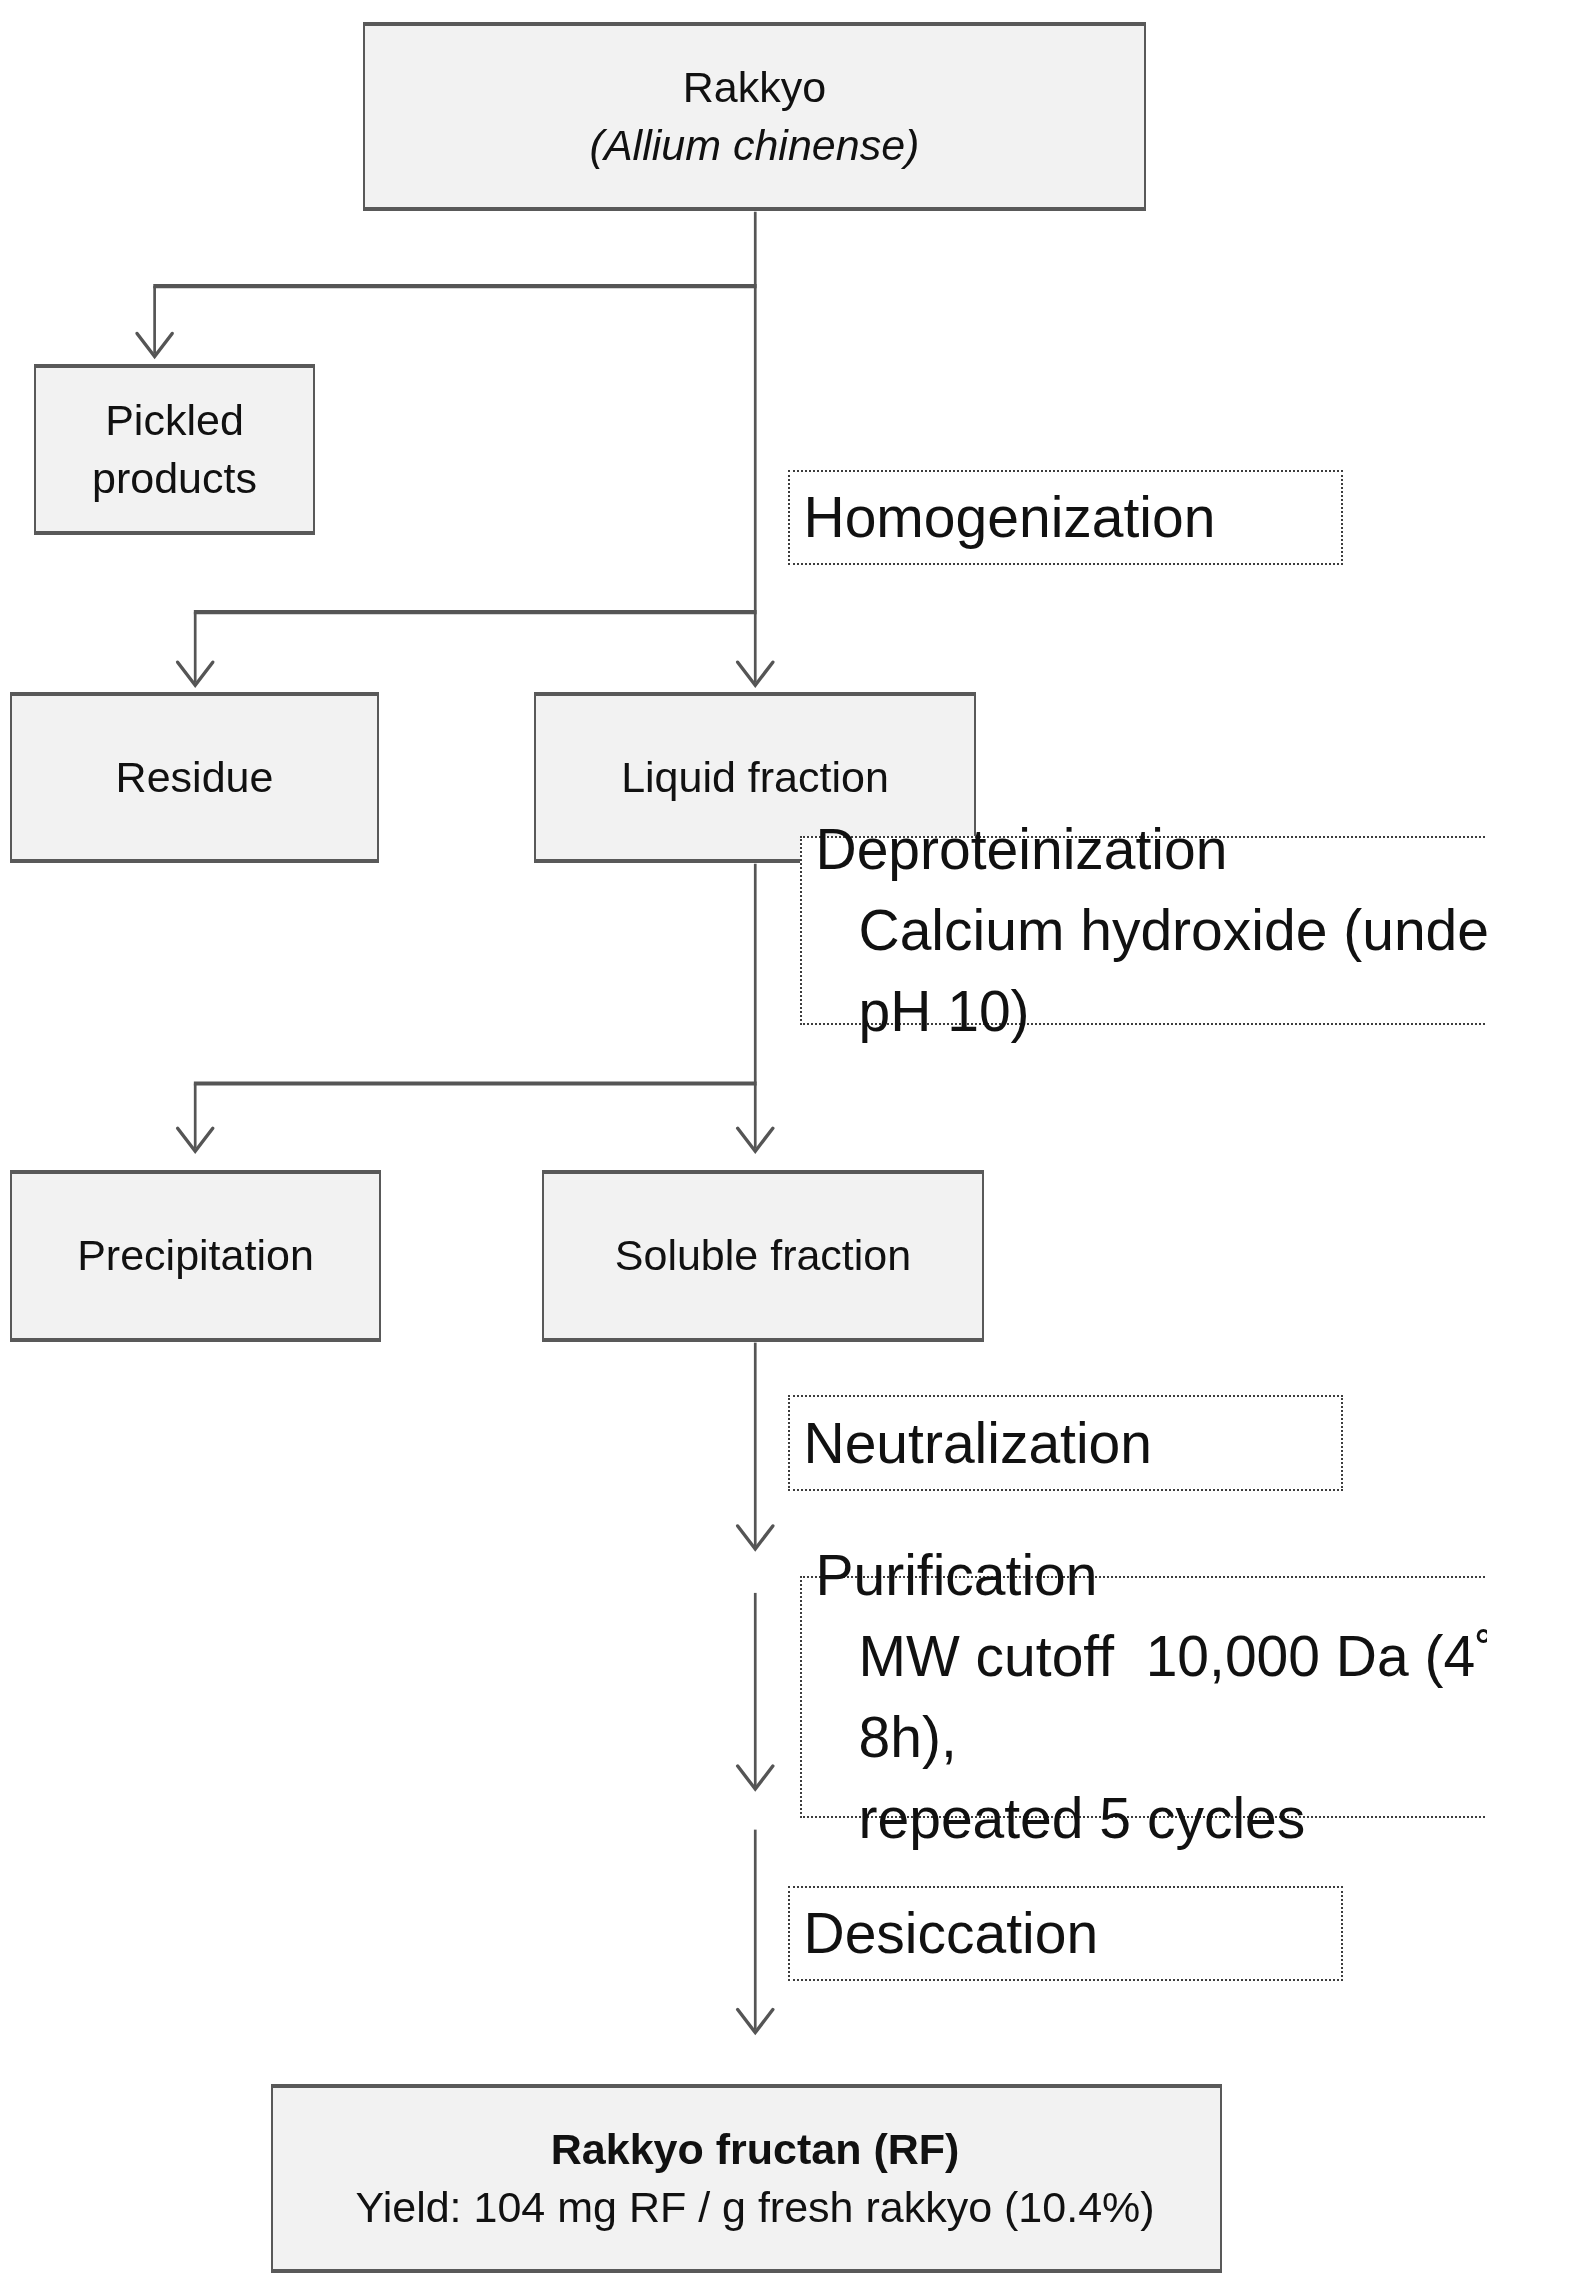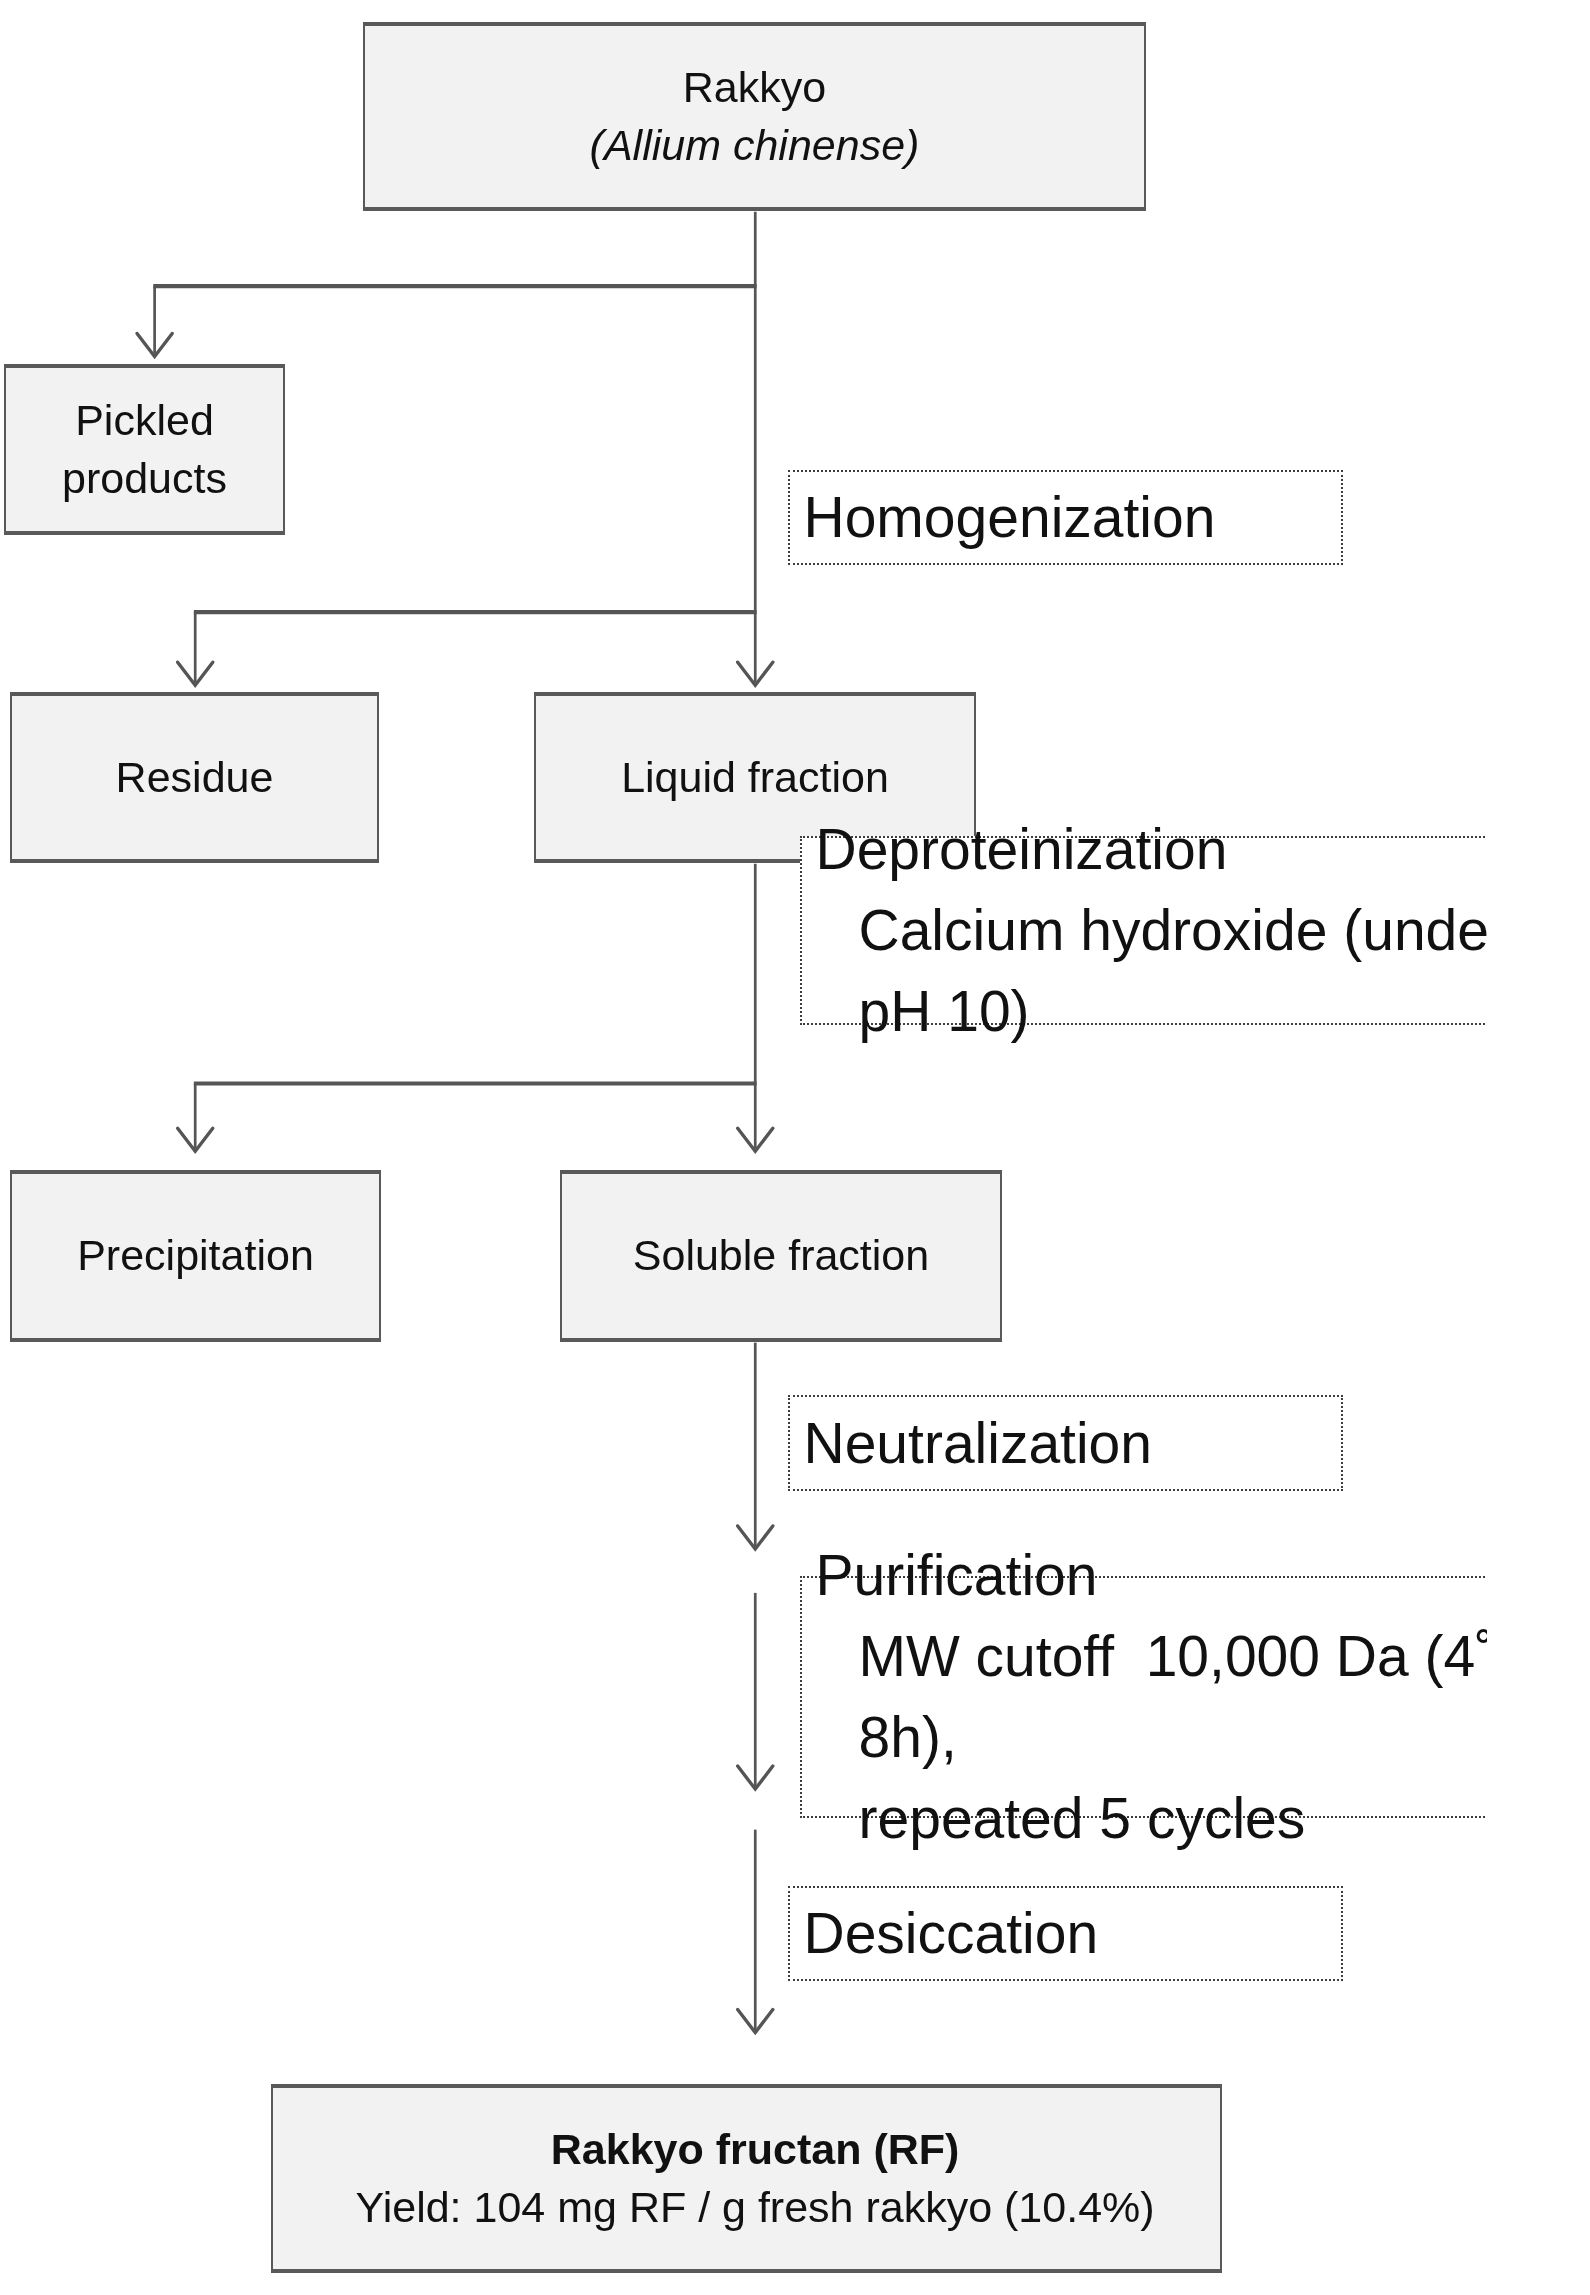--- a/index.html
+++ b/index.html
@@ -92,37 +92,37 @@
 
     <line x1="1116" y1="2705" x2="1116" y2="3001"></line>
     <polyline class="head" points="1090,2971 1116,3005 1142,2971"></polyline>
   </svg>
 
   <div class="node" style="left:363px; top:22px; width:783px; height:189px;">
     <div>Rakkyo</div>
     <div class="latin">(Allium chinense)</div>
   </div>
 
-  <div class="node" style="left:4px; top:364px; width:281px; height:171px;">
+  <div class="node" style="left:34px; top:364px; width:281px; height:171px;">
     <div>Pickled products</div>
   </div>
 
   <div class="node" style="left:10px; top:692px; width:369px; height:171px;">
     <div>Residue</div>
   </div>
 
   <div class="node" style="left:534px; top:692px; width:442px; height:171px;">
     <div>Liquid fraction</div>
   </div>
 
   <div class="node" style="left:10px; top:1170px; width:371px; height:172px;">
     <div>Precipitation</div>
   </div>
 
-  <div class="node" style="left:560px; top:1170px; width:442px; height:172px;text-align:right;">
+  <div class="node" style="left:542px; top:1170px; width:442px; height:172px;text-align:right;">
     <div>Soluble fraction</div>
   </div>
 
   <div class="node" style="left:271px; top:2084px; width:951px; height:189px;padding-left:24px;">
     <div class="bold">Rakkyo fructan (RF)</div>
     <div>Yield: 104 mg RF / g fresh rakkyo (10.4%)</div>
   </div>
 
   <div class="step" style="left:788px; top:470px; width:555px; height:95px;">
     <div>Homogenization</div>

